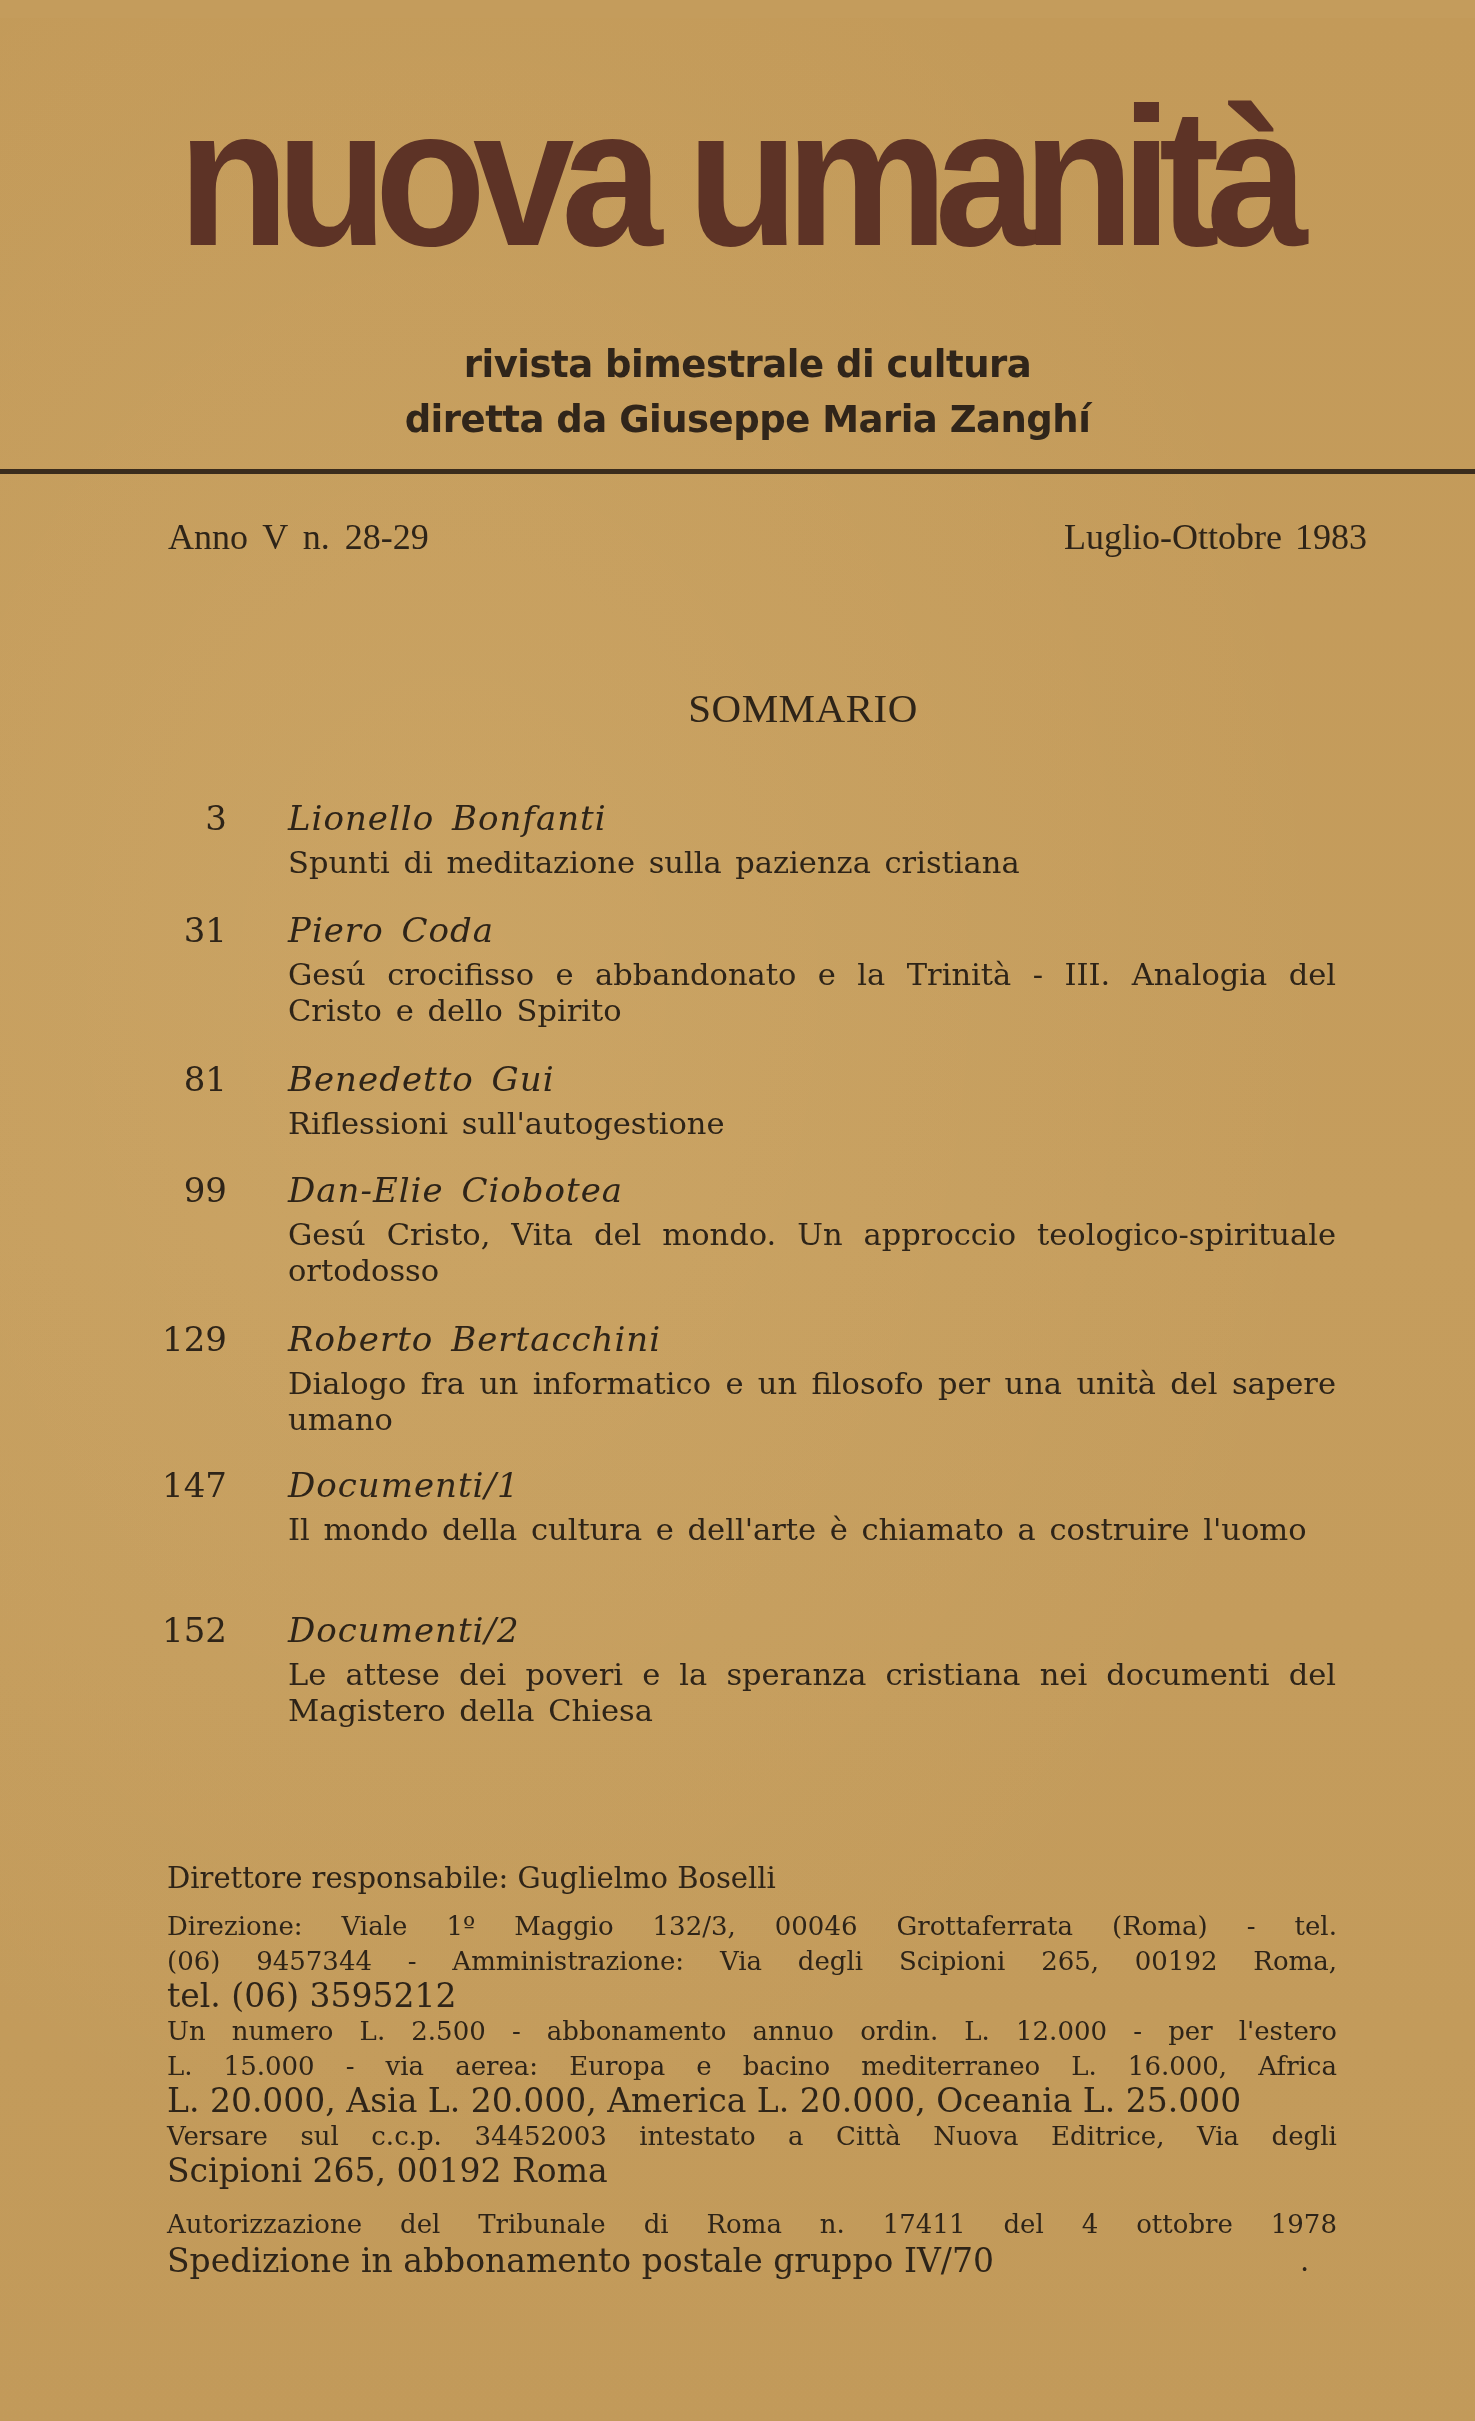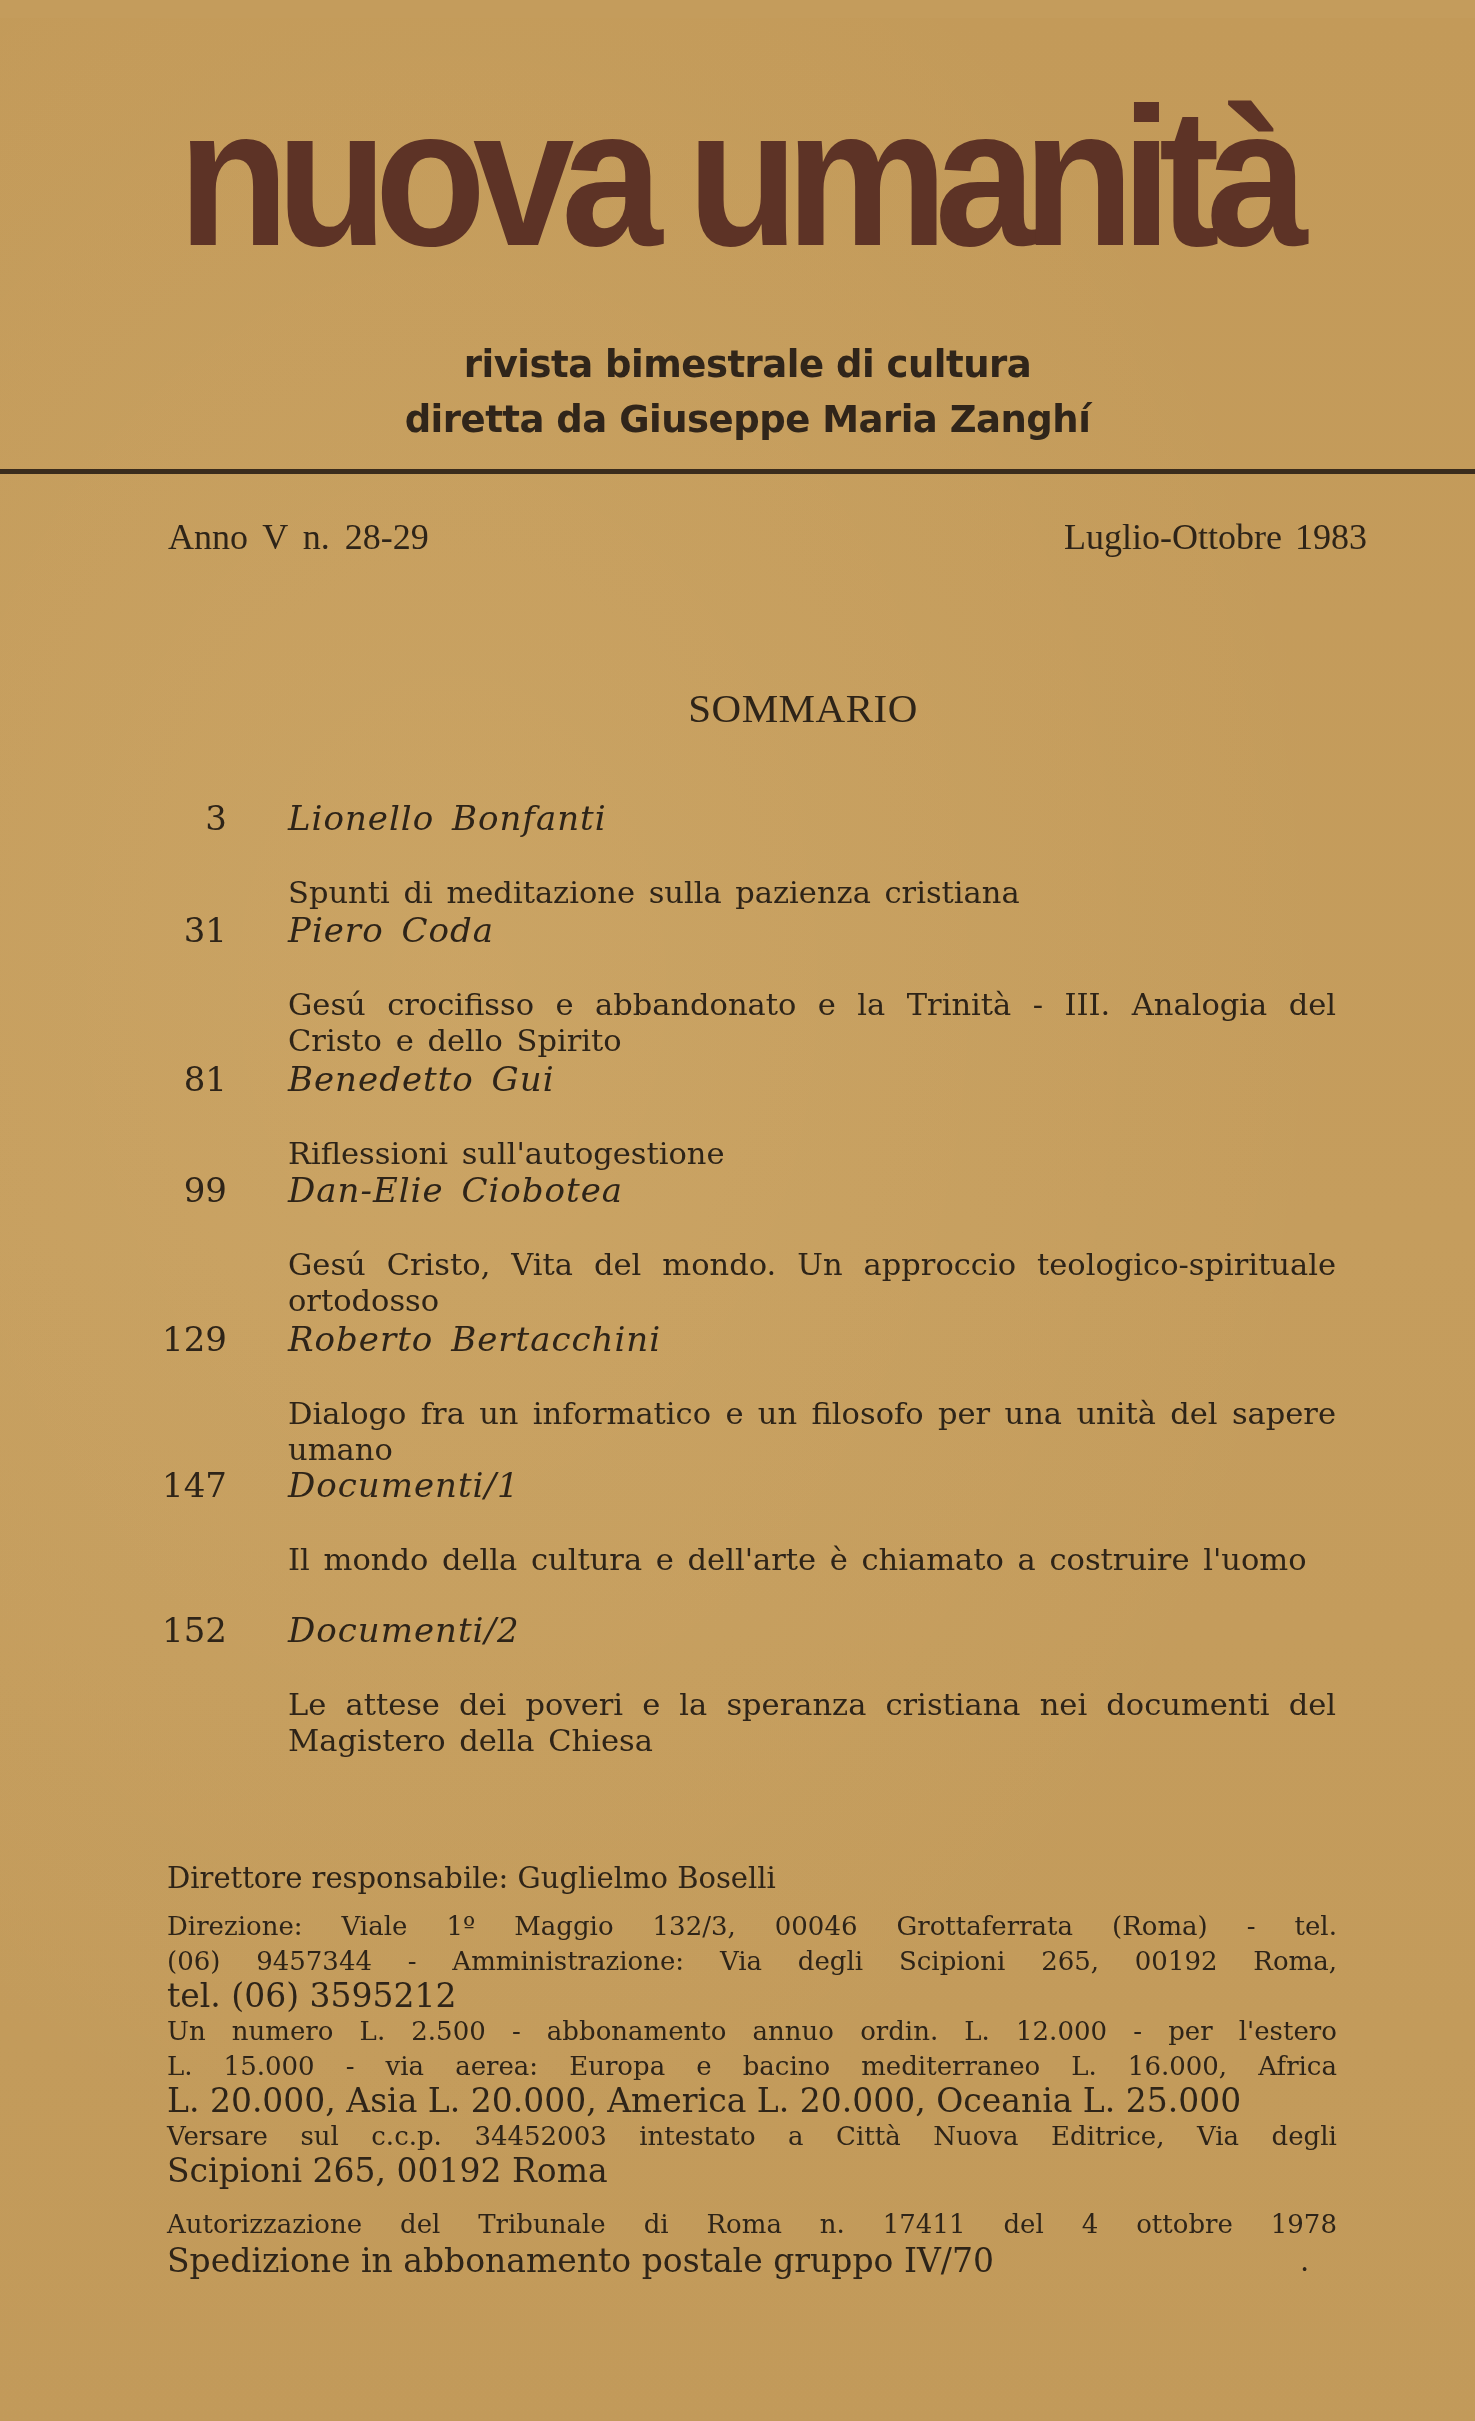--- a/index.html
+++ b/index.html
@@ -61,21 +61,20 @@
     position:absolute; left:148px; top:0; white-space:nowrap;
     font-family:"DejaVu Serif", "Liberation Serif", serif;
     font-style:italic; font-size:34px; line-height:38px; letter-spacing:1px;
     word-spacing:6px;
   }
   .entry .desc {
     position:absolute; left:148px; top:46px; width:1048px;
     font-family:"DejaVu Serif", "Liberation Serif", serif;
     font-size:30.5px; line-height:36px; text-align:justify; text-align-last:left;
     word-spacing:4px;
-    margin-top:30px;
   }
   .copyright { position:absolute; left:167px; top:1787px; font-size:29px; line-height:36px; white-space:nowrap; }
   .director { position:absolute; left:167px; top:1842px; font-size:29px; line-height:36px; white-space:nowrap; }
   .copy-icon { display:inline-block; font-size:31px; margin-right:10px; }
   .justline { position:absolute; left:167px; width:1170px; height:36px; font-size:26px; line-height:36px;
     display:flex; justify-content:space-between; white-space:nowrap; }
   .leftline { position:absolute; left:167px; height:36px; font-size:33px; line-height:36px; white-space:nowrap; }
   .dot { position:absolute; left:1300px; top:2225px; font-size:29px; line-height:36px; }
 </style>
 </head>

